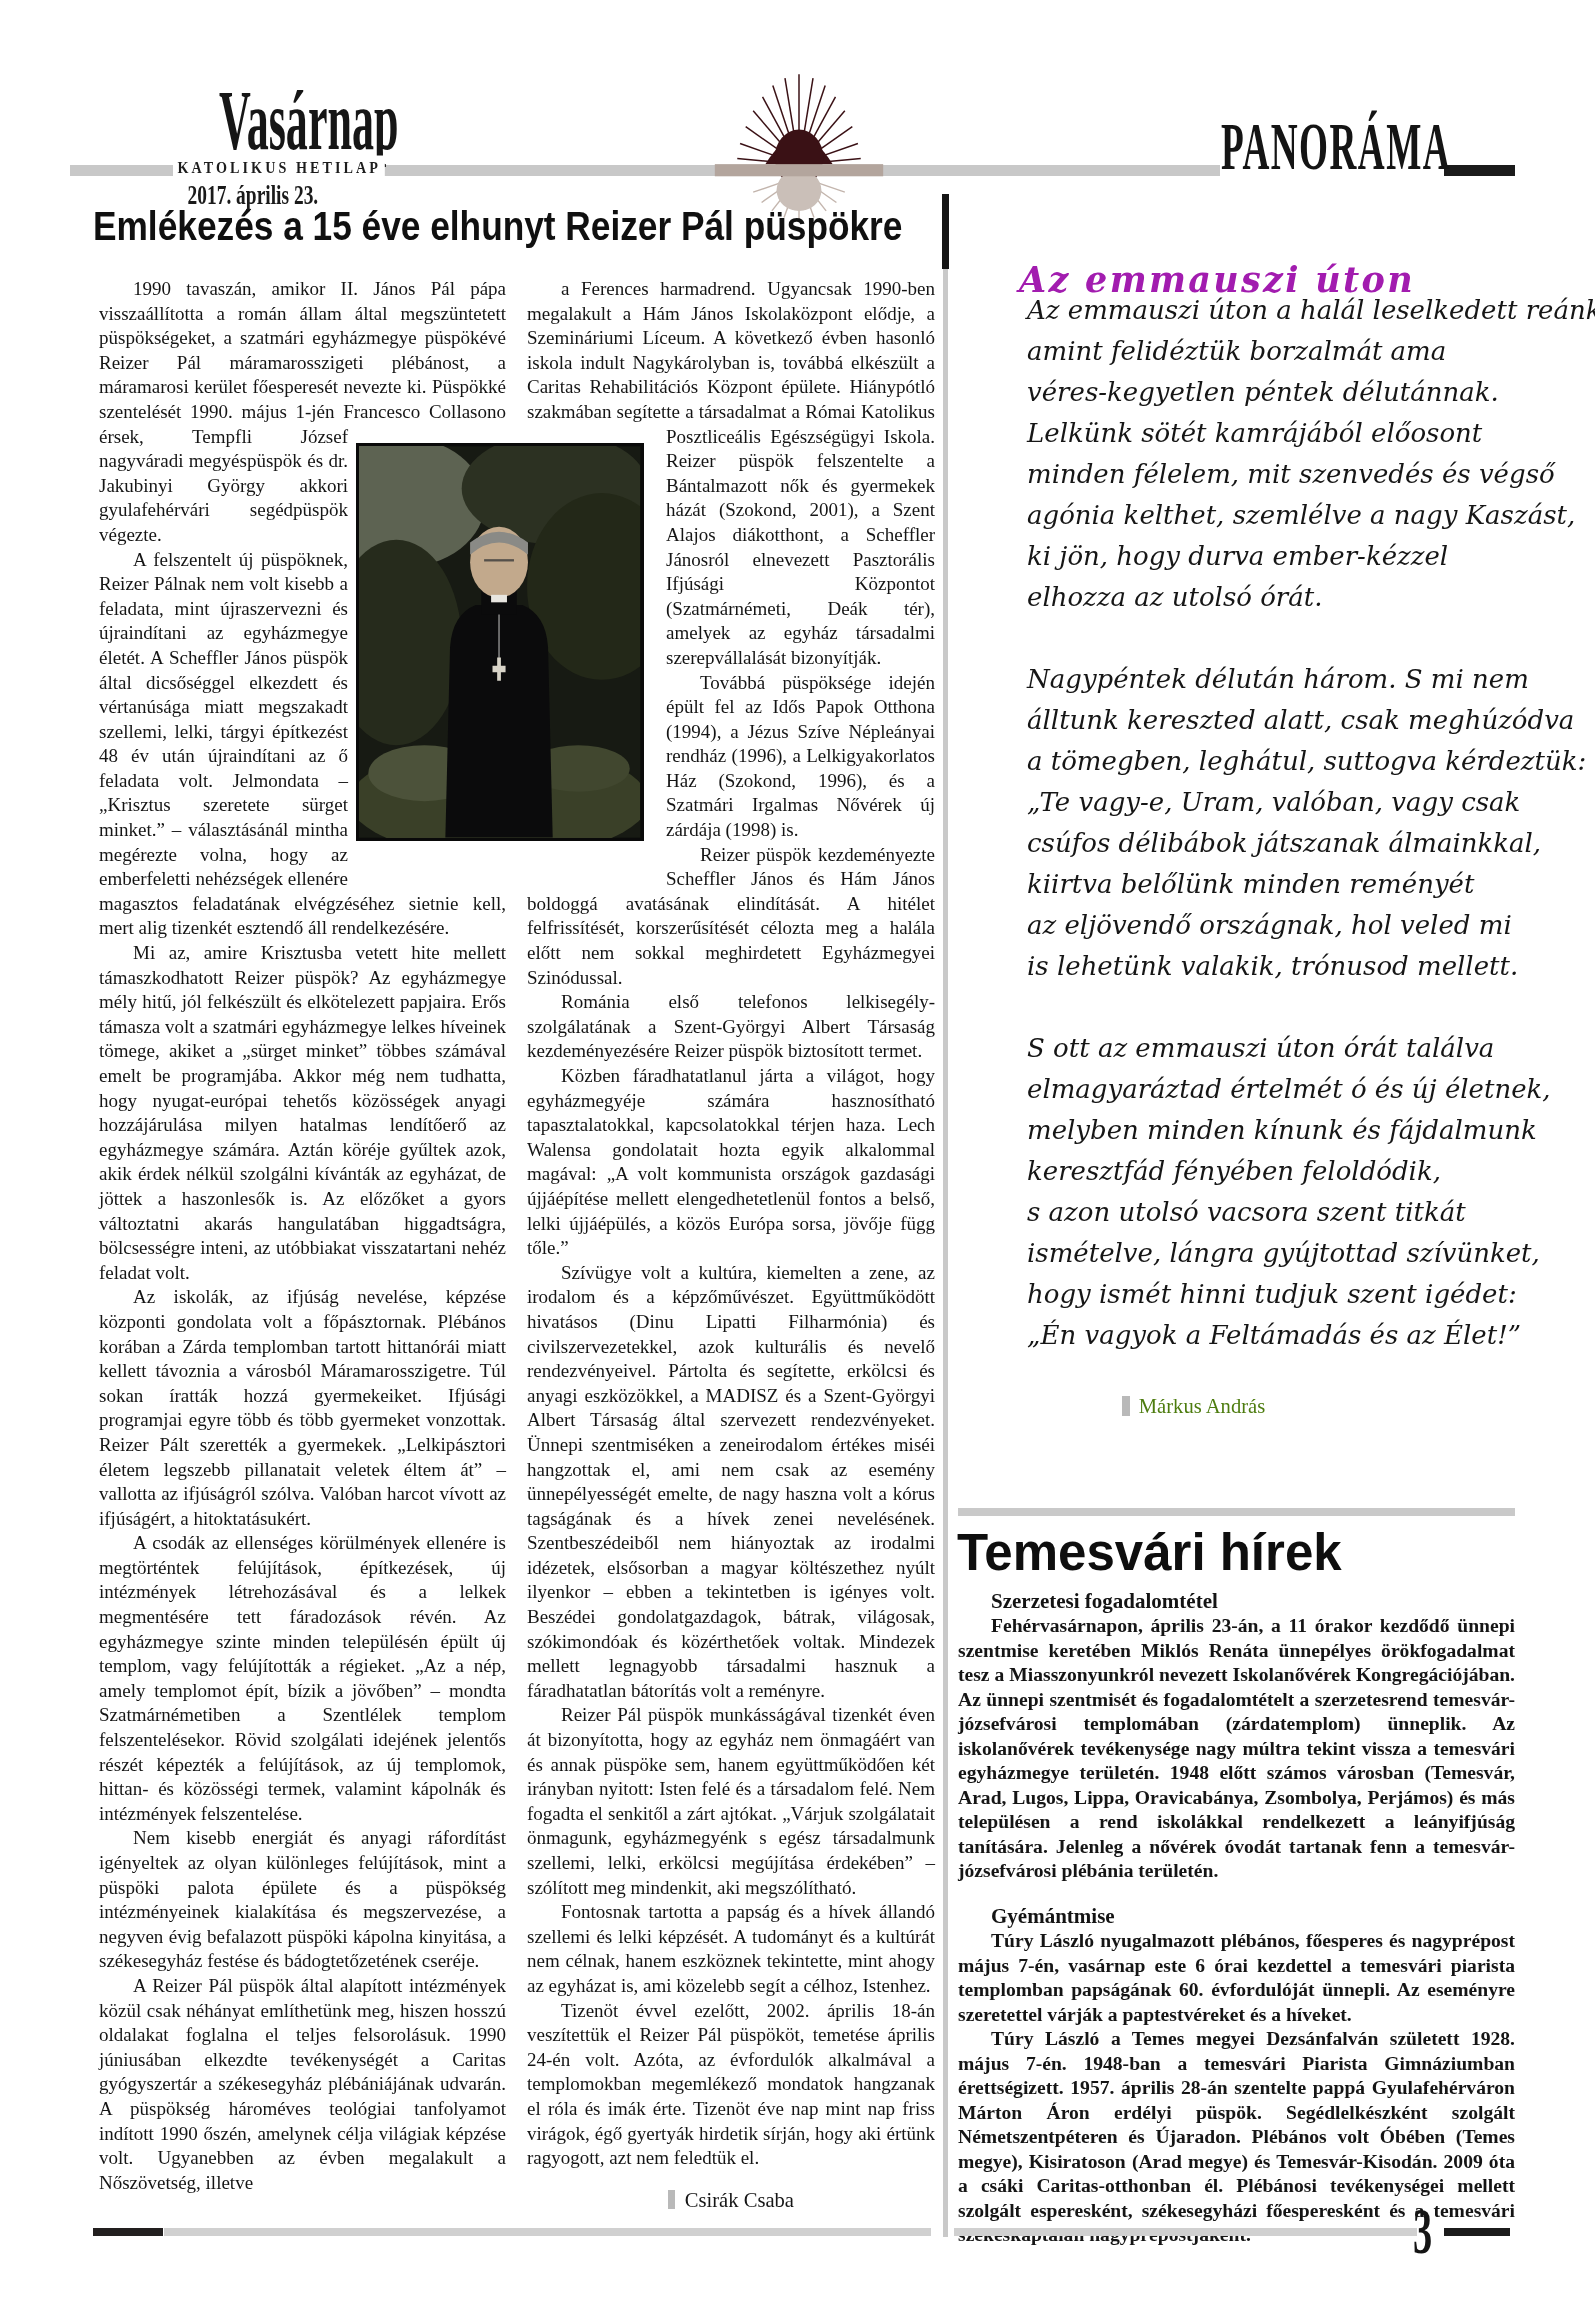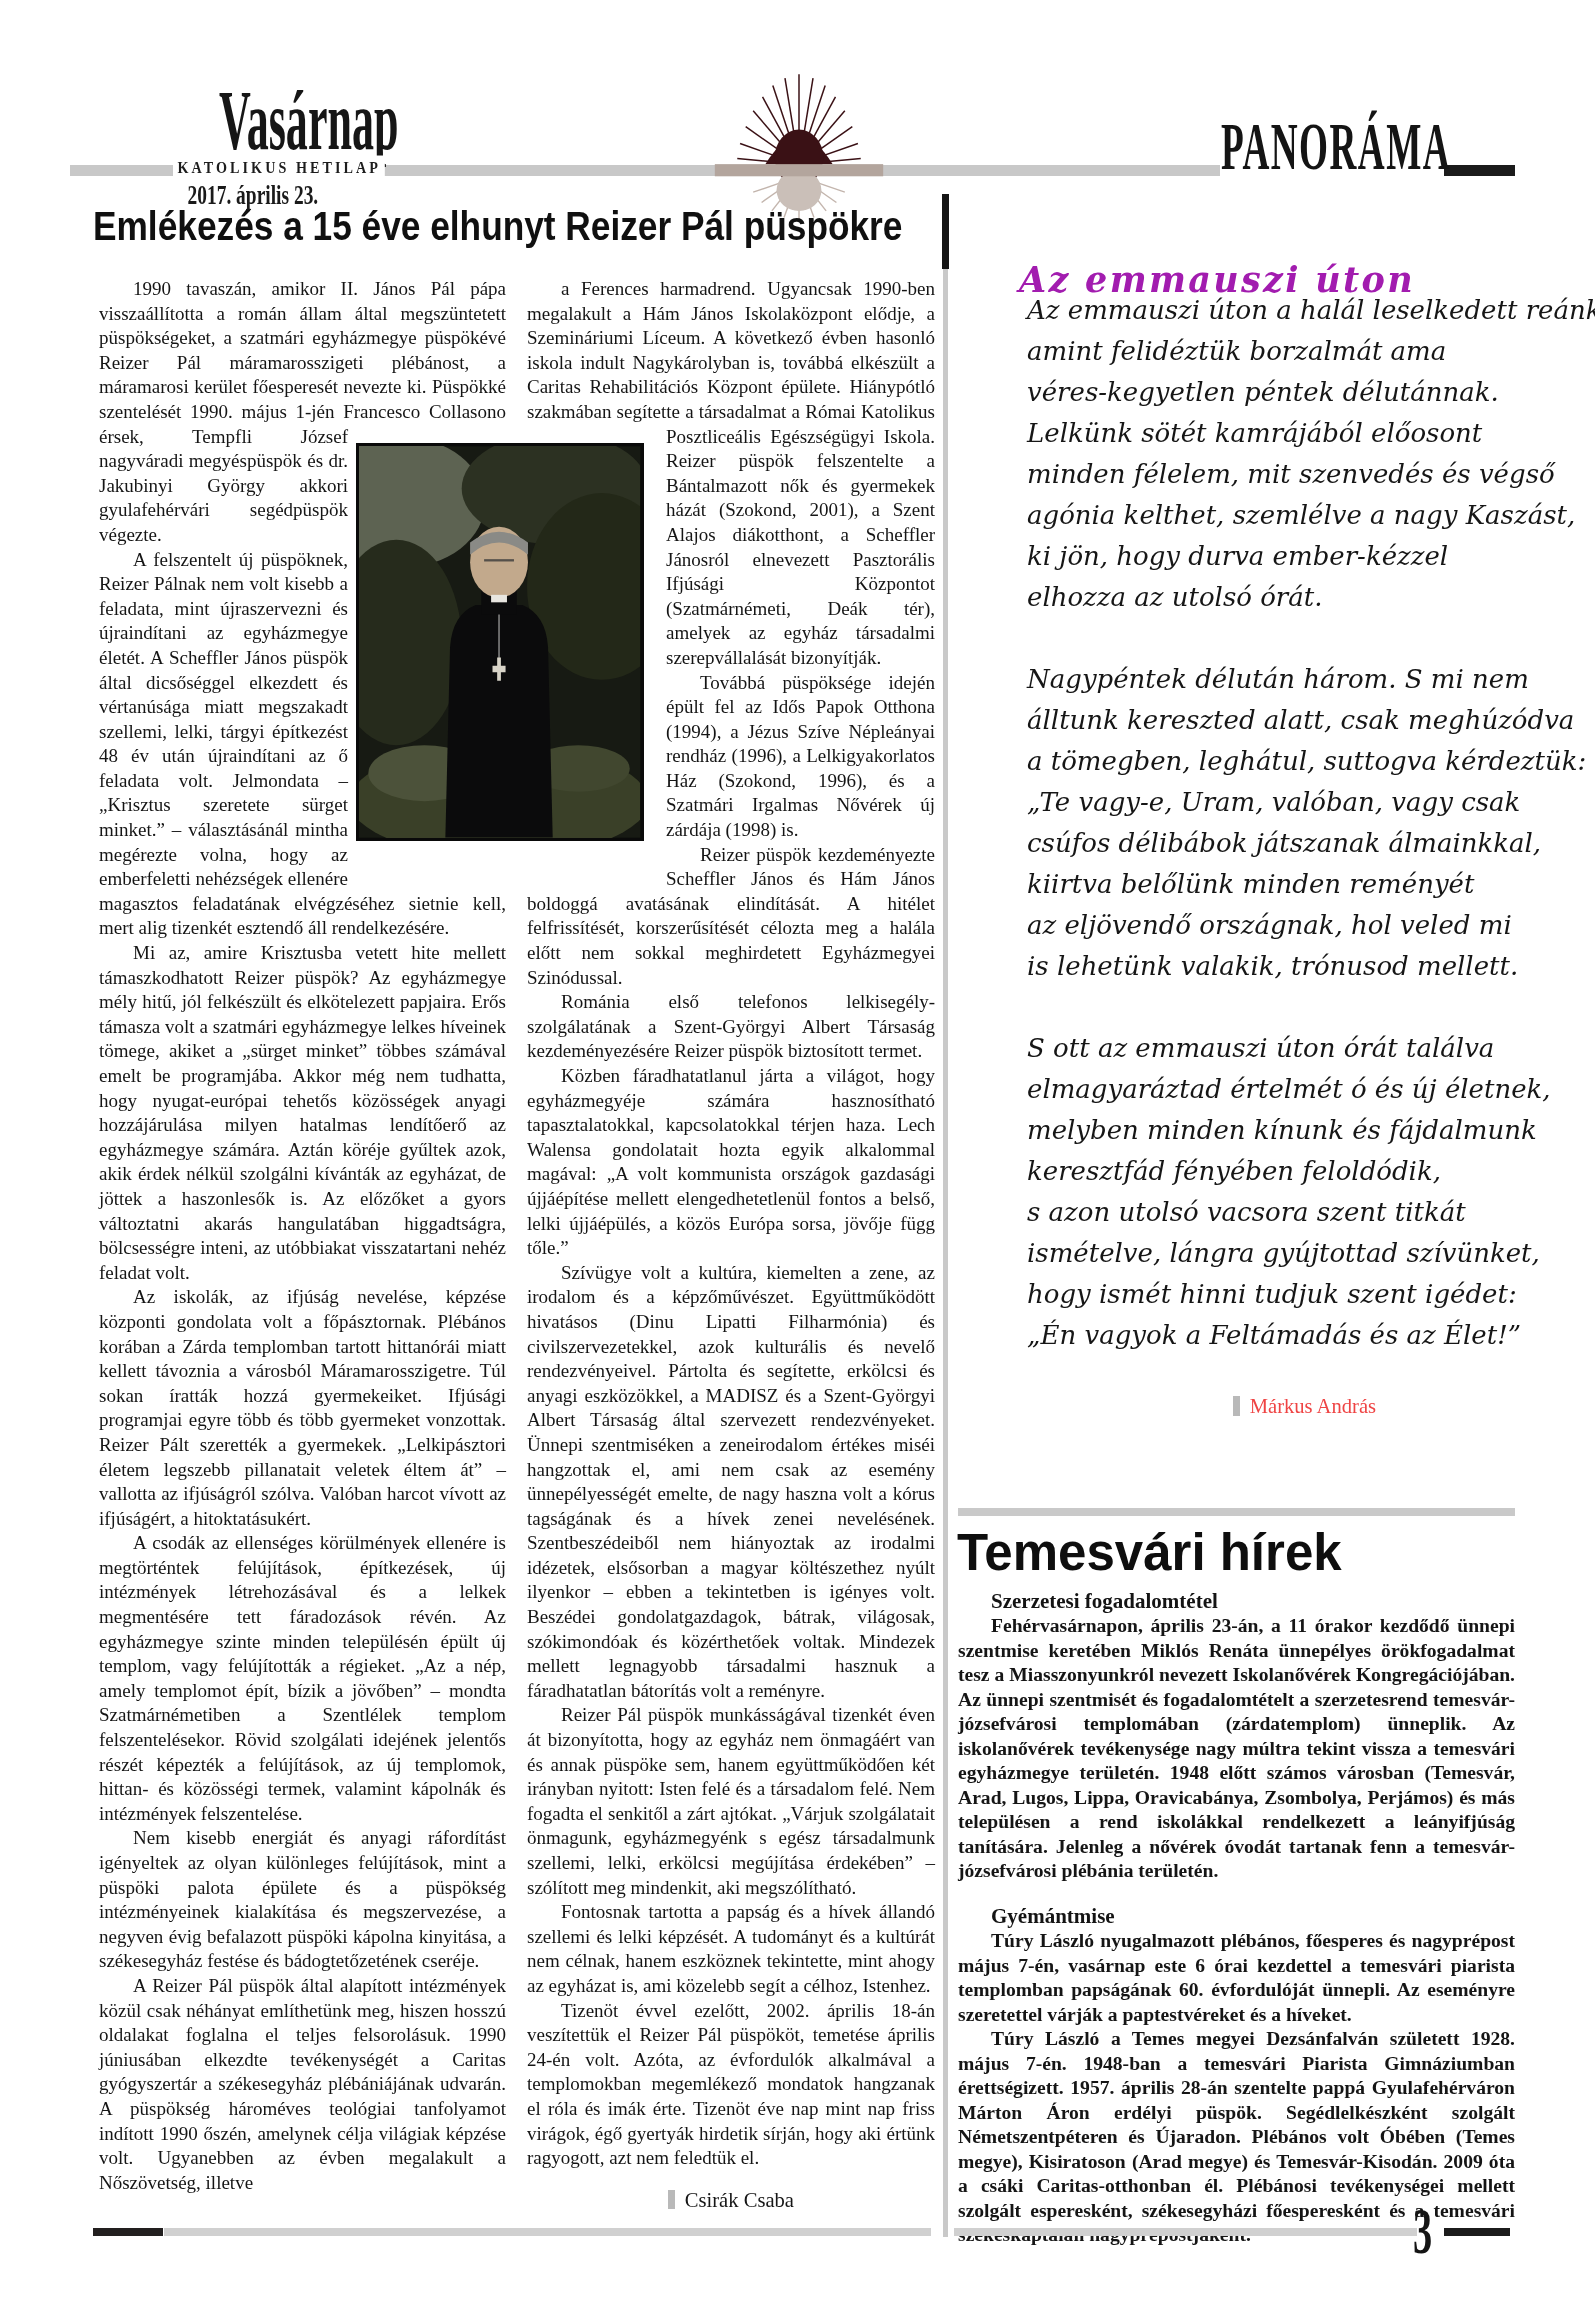--- a/index.html
+++ b/index.html
@@ -45,21 +45,21 @@
   
   #photo{left:356px;top:443px;width:288px;height:398px;background:#0d0f0b;
     border:3.3px solid #0a0a0a;box-sizing:border-box;}
   
   #emmaus-title{left:1019px;top:216px;font-family:"DejaVu Serif",serif;font-style:italic;font-weight:bold;
     font-size:35px;letter-spacing:2.3px;color:#a21caf;white-space:nowrap;margin-top:43px;}
   #poem{left:1027px;top:290px;width:488px;}
   .stanza{margin:0 0 41px 0;}
   .poem-line{font-family:"DejaVu Serif",serif;font-style:italic;font-size:26px;line-height:41px;
     white-space:nowrap;color:#161616;}
-  #poem-byline{left:1122px;top:1395px;width:365px;text-align:center;font-size:20.6px;color:#ef4444;}
+  #poem-byline{left:1122px;top:1395px;width:365px;text-align:left;font-size:20.6px;color:#4d7c0f;}
   #poem-byline .mark{display:inline-block;width:7.5px;height:19.6px;background:#b9b9b9;
     vertical-align:-2.8px;margin-right:9.3px;}
   
   #news-rule{left:958px;top:1508px;width:557px;height:7.5px;background:#c9c9c9;}
   #news-title{left:957px;top:1523px;font-family:"Liberation Sans",sans-serif;font-weight:bold;
     font-size:51px;color:#0e0e0e;white-space:nowrap;}
   #news-body{left:958px;top:1588px;width:557px;}
   #news-body h3{margin:0;padding-left:33px;font-size:21px;line-height:26px;font-weight:bold;color:#141414;}
   #news-body h3.second{margin-top:19.6px;}
   #news-body p{margin:0;text-align:justify;text-indent:33px;font-size:19.6px;line-height:24.5px;color:#151515;font-weight:bold;}

